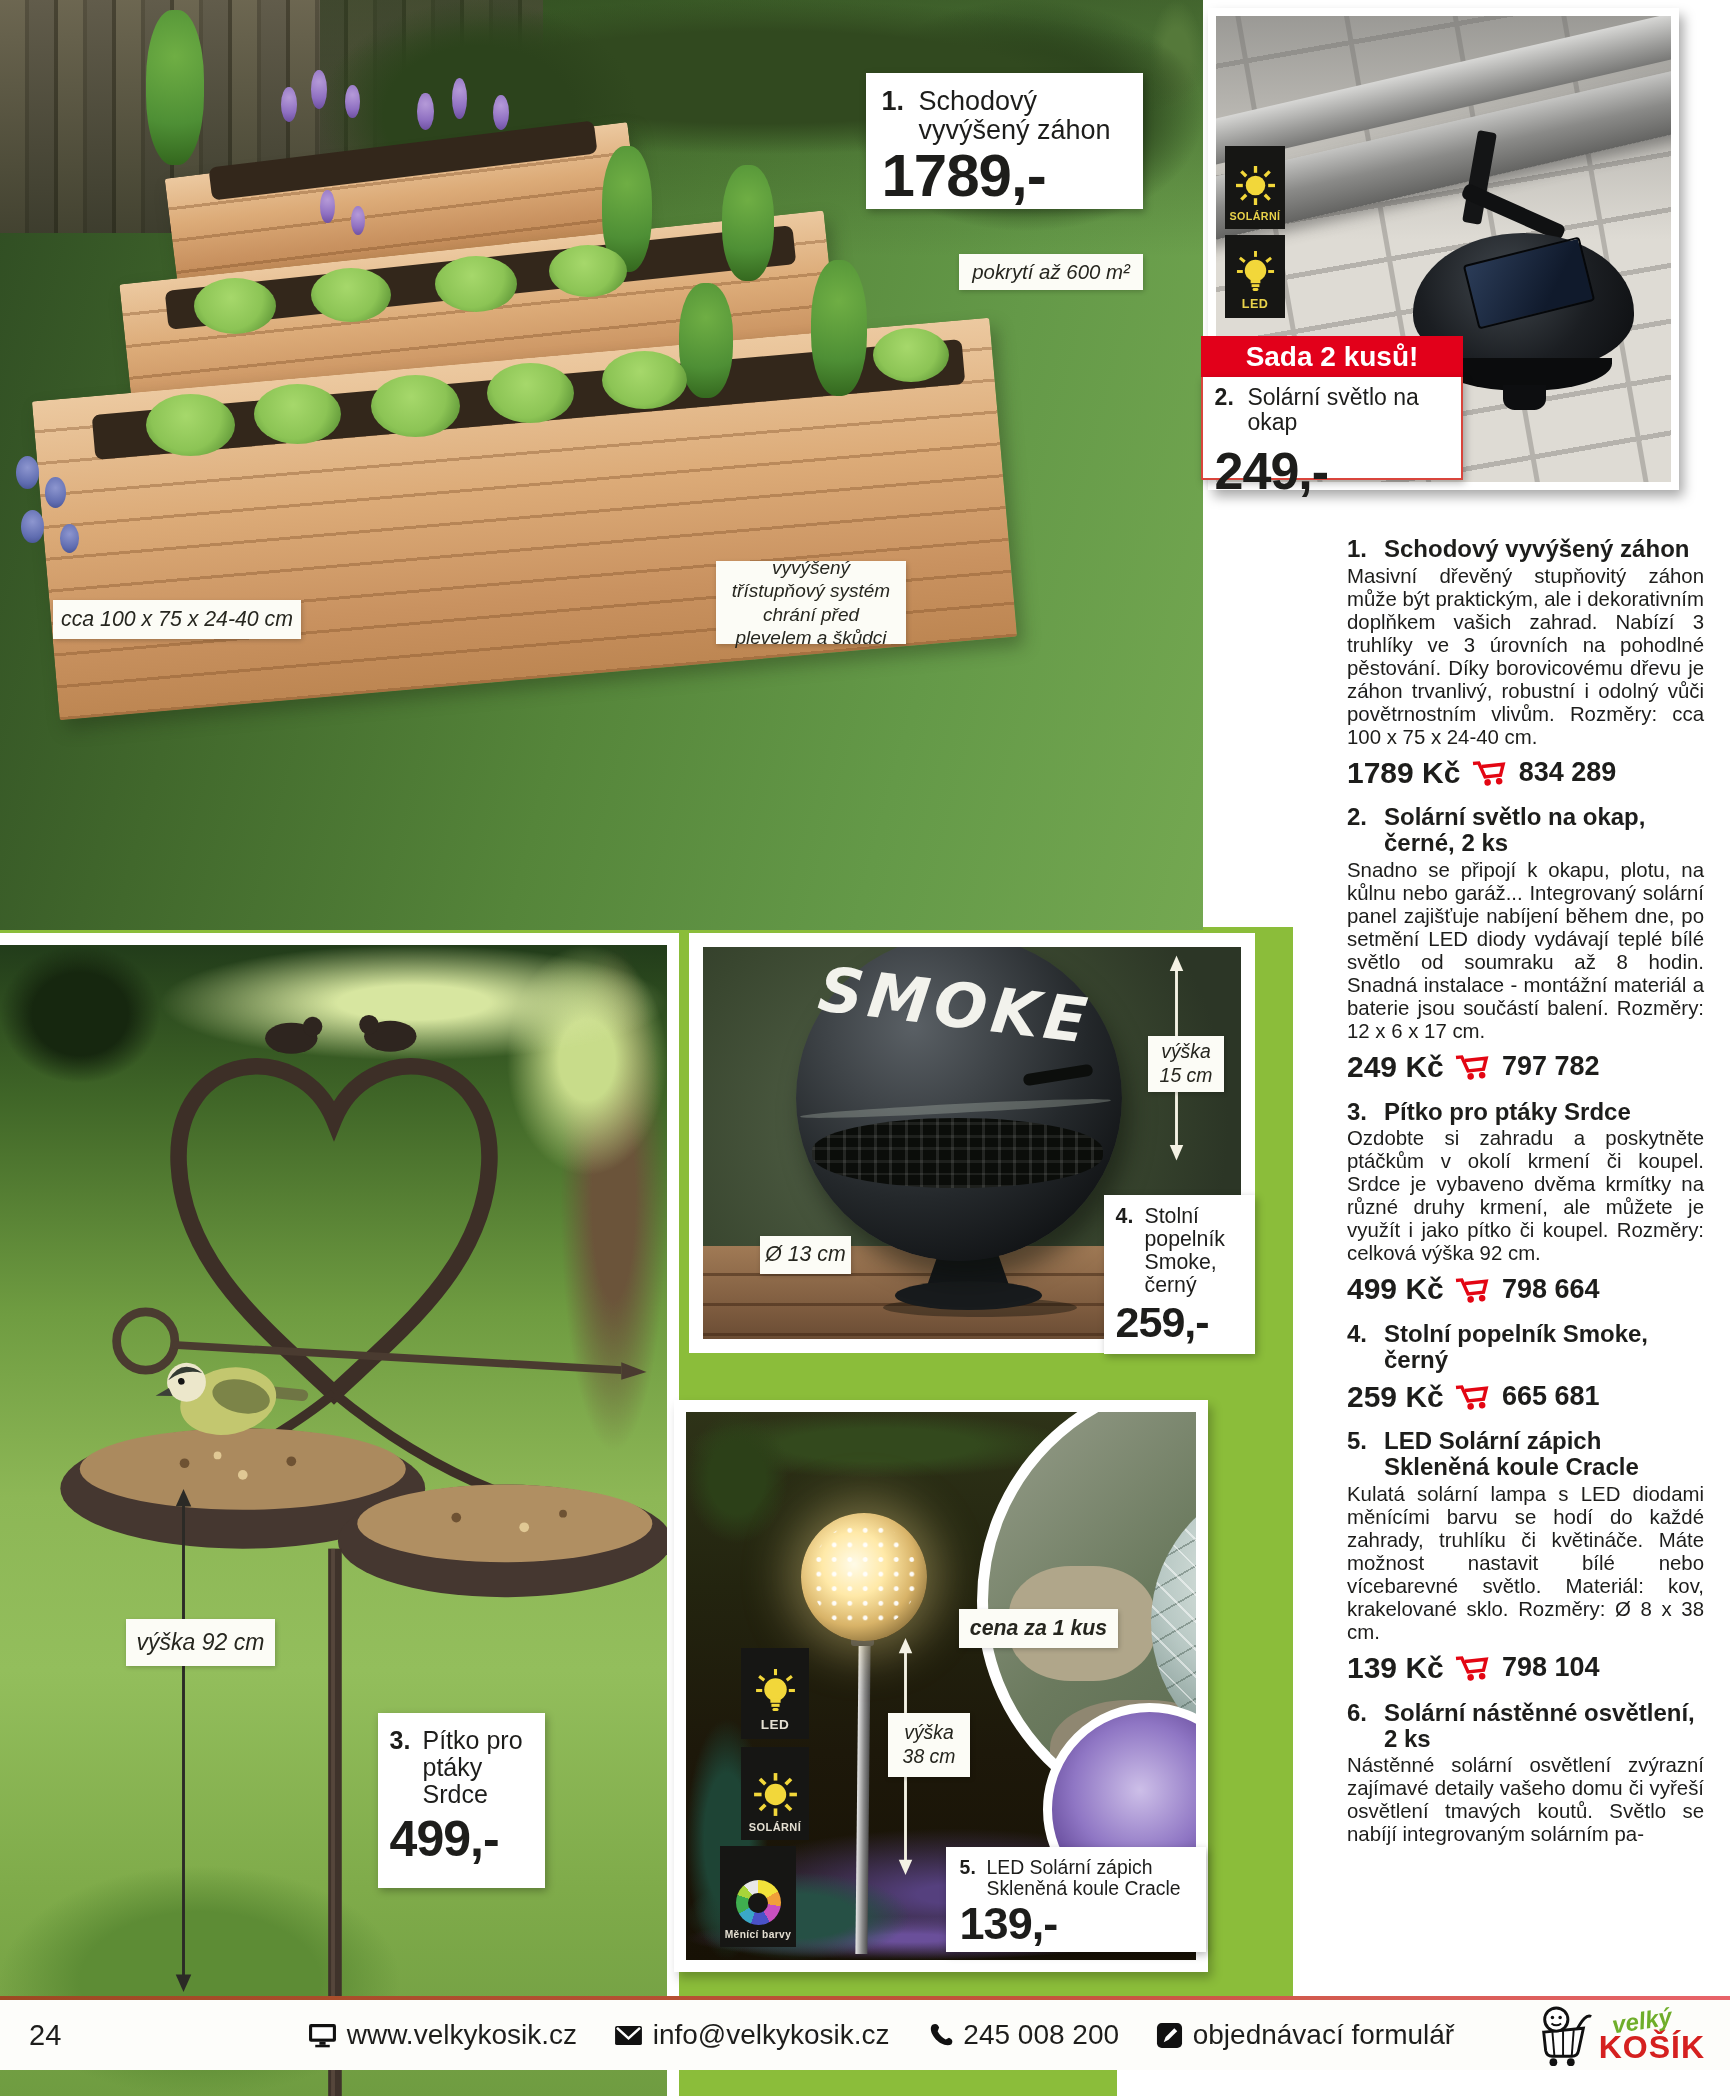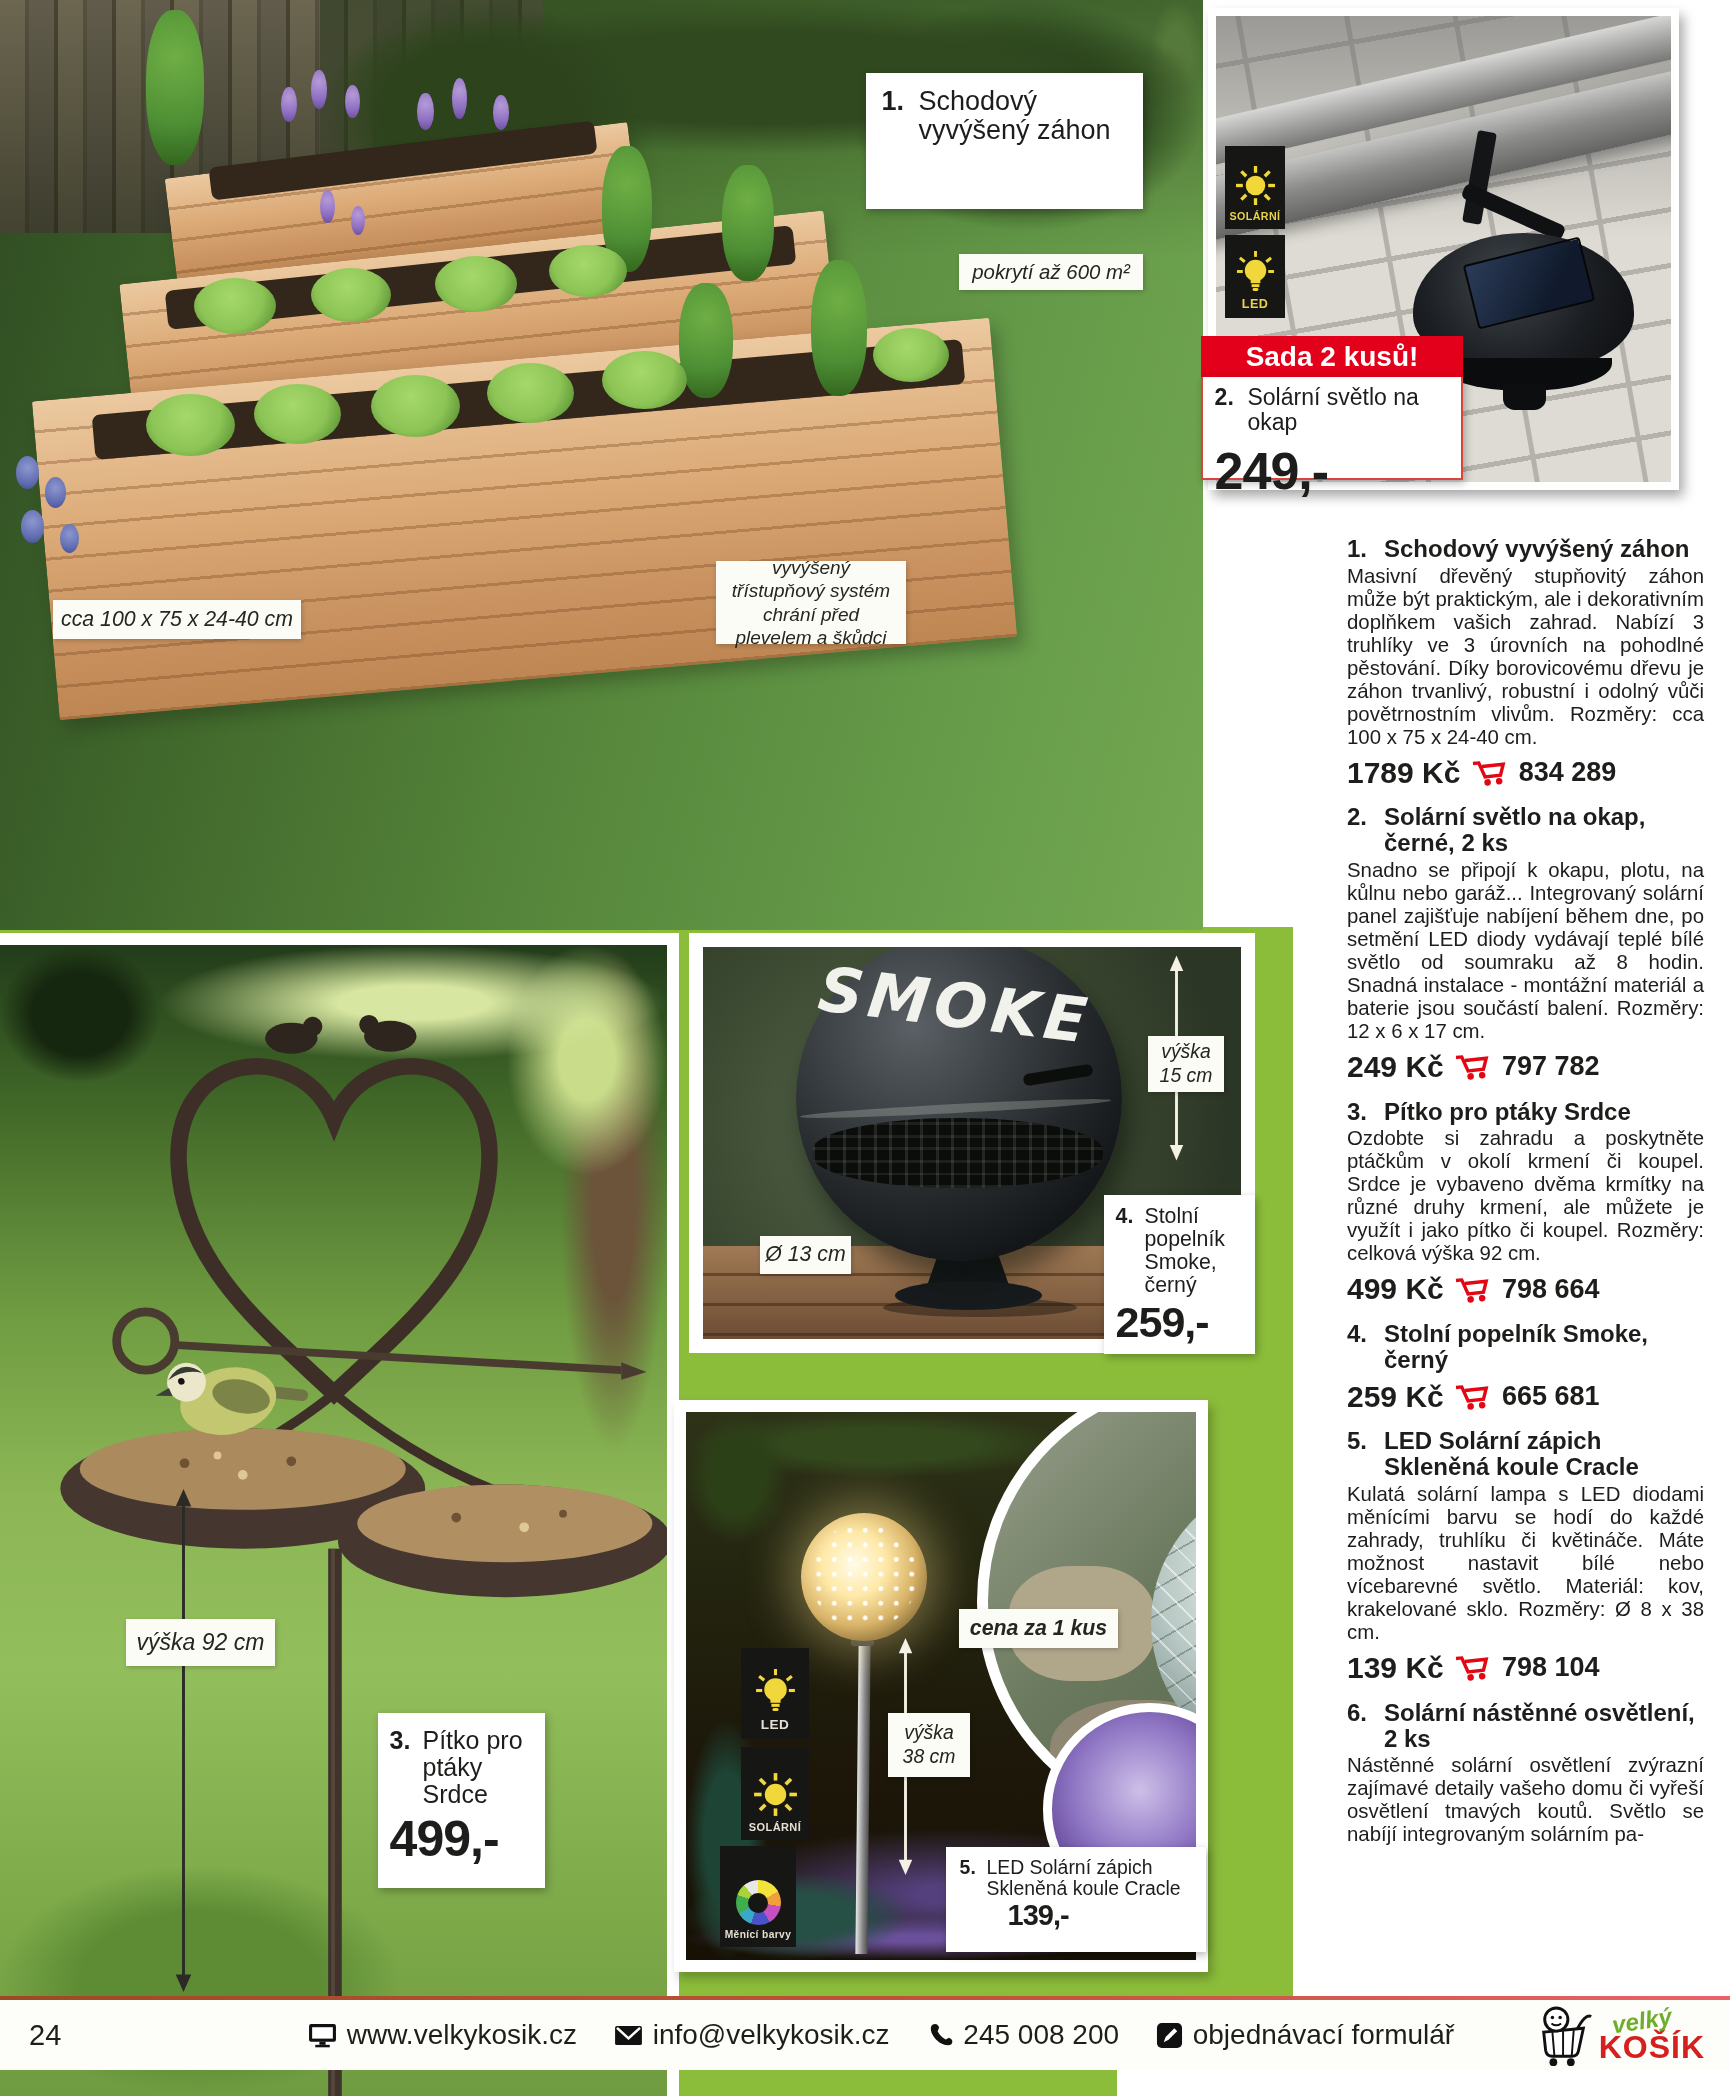--- a/index.html
+++ b/index.html
@@ -290,20 +290,21 @@
       </div>
       <div class="k-inset small"></div>
     </div>
   </div>
 
   <div class="wbox" style="left:866px;top:73px;width:277px;height:136px;padding:13.6px 15.5px 9.7px;">
     <div class="pbox-head" style="font-size:27px;line-height:29px;">
       <span class="pbox-num">1.</span>
       <span>Schodový vyvýšený záhon</span>
     </div>
+    <div class="pbox-price" style="font-size:60px;margin-top:1.9px;">1789,-</div>
   </div>
   <div class="ilabel" style="left:959px;top:254px;width:184px;height:36px;font-size:20.4px;">pokrytí až 600 m²</div>
   <div class="ilabel" style="left:53px;top:600px;width:248px;height:39px;font-size:21.3px;">cca 100 x 75 x 24-40 cm</div>
   <div class="ilabel" style="left:716px;top:561px;width:190px;height:83px;font-size:19px;padding:3.9px 7.8px;">vyvýšený třístupňový systém chrání před plevelem a škůdci</div>
 
   <div class="badge top" style="left:1225px;top:146px;width:60px;height:83px;">
     <svg width="41" height="41" viewBox="0 0 42 42">
       <circle cx="21" cy="21" r="10" fill="#f2d73a"></circle>
       <g stroke="#f2d73a" stroke-width="3.4">
         <line x1="21" y1="1" x2="21" y2="8"></line>
@@ -413,21 +414,21 @@
     <line x1="14" y1="12" x2="14" y2="236" stroke="#f4f2e4" stroke-width="3"></line>
     <polygon points="14,1 7,17 21,17" fill="#f4f2e4"></polygon>
     <polygon points="14,247 7,231 21,231" fill="#f4f2e4"></polygon>
   </svg>
   <div class="ilabel" style="left:888px;top:1713px;width:82px;height:64px;font-size:19.4px;padding:1.9px 5.8px;">výška 38 cm</div>
   <div class="wbox" style="left:946px;top:1847px;width:260px;height:105px;padding:9.7px 13.6px;">
     <div class="pbox-head" style="font-size:19.4px;line-height:21.3px;grid-template-columns:25px 1fr;">
       <span class="pbox-num">5.</span>
       <span>LED Solární zápich Skleněná koule Cracle</span>
     </div>
-    <div class="pbox-price" style="font-size:29px;margin-top:1.9px;margin-left:48px;">139,-</div>
+    <div class="pbox-price" style="font-size:45px;margin-top:1.9px;">139,-</div>
   </div>
 
   <div id="col">
 
     <section class="prod">
       <div class="prod-head">
         <span class="num">1.</span>
         <span class="ttl">Schodový vyvýšený záhon</span>
       </div>
       <p class="prod-desc">Masivní dřevěný stupňovitý záhon může být praktickým, ale i dekorativním doplňkem vašich zahrad. Nabízí 3 truhlíky ve 3 úrovních na pohodlné pěstování. Díky borovicovému dřevu je záhon trvanlivý, robustní i odolný vůči povětrnostním vlivům. Rozměry: cca 100 x 75 x 24-40 cm.</p>

